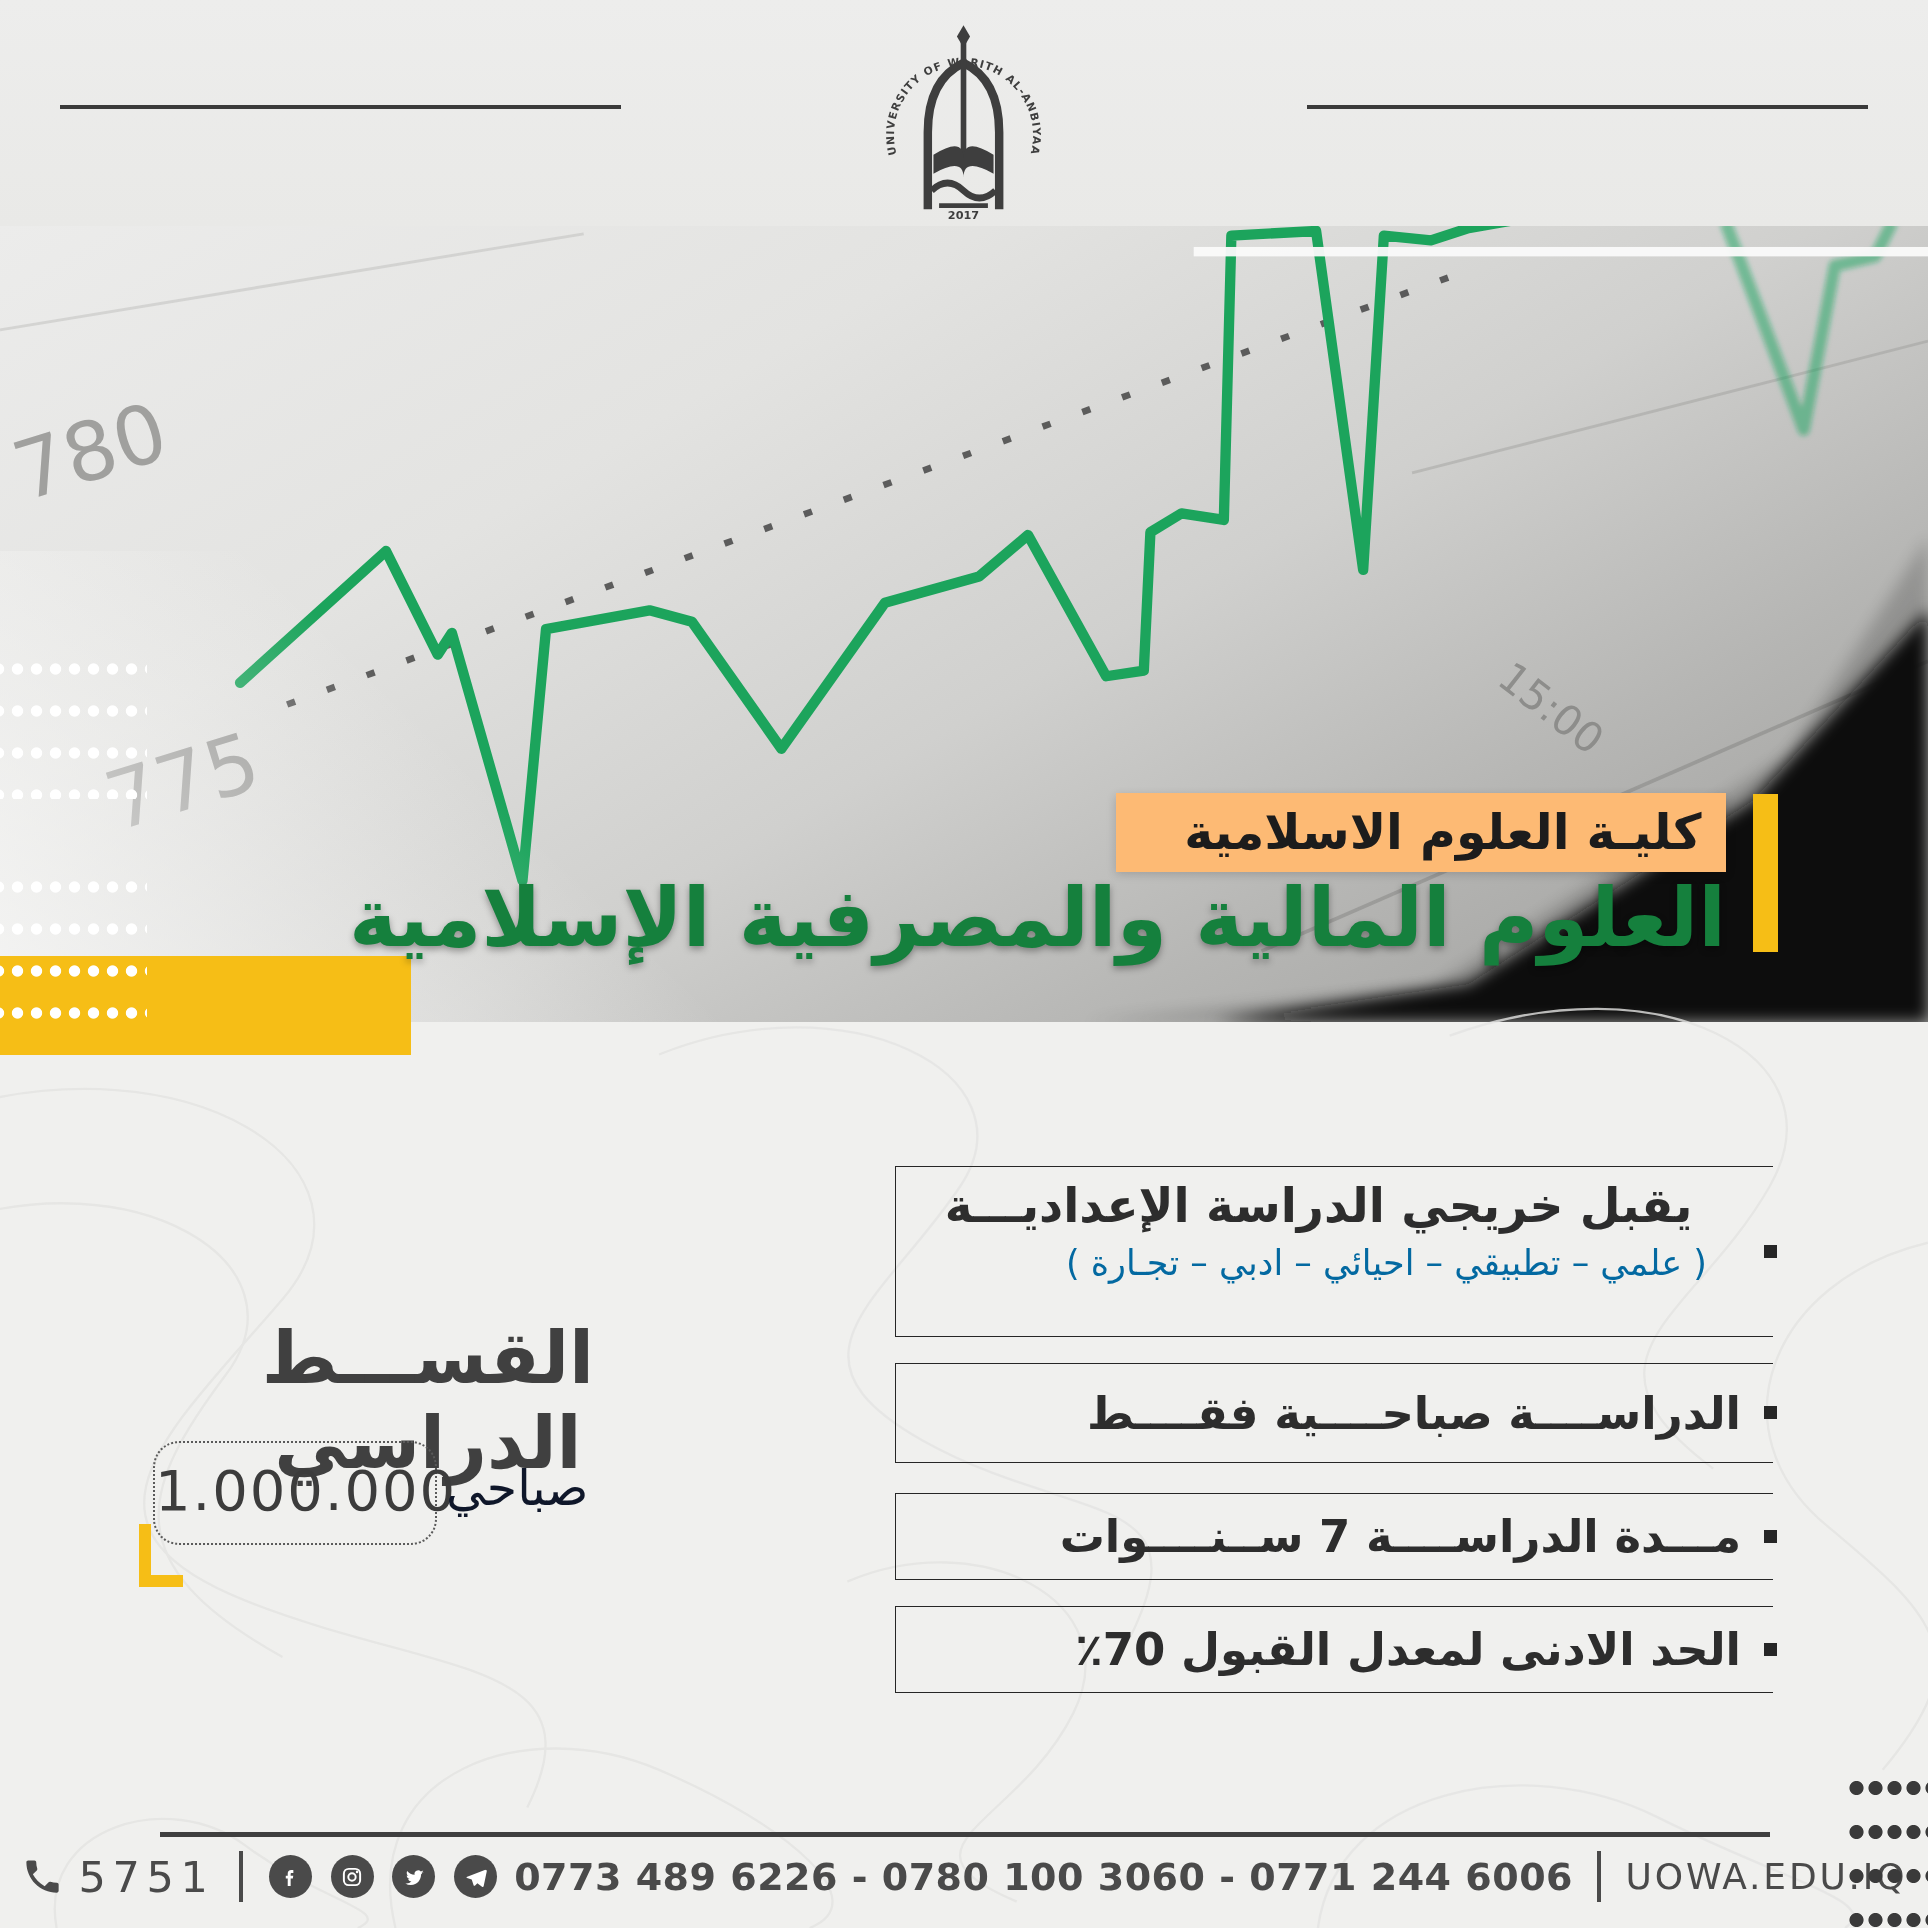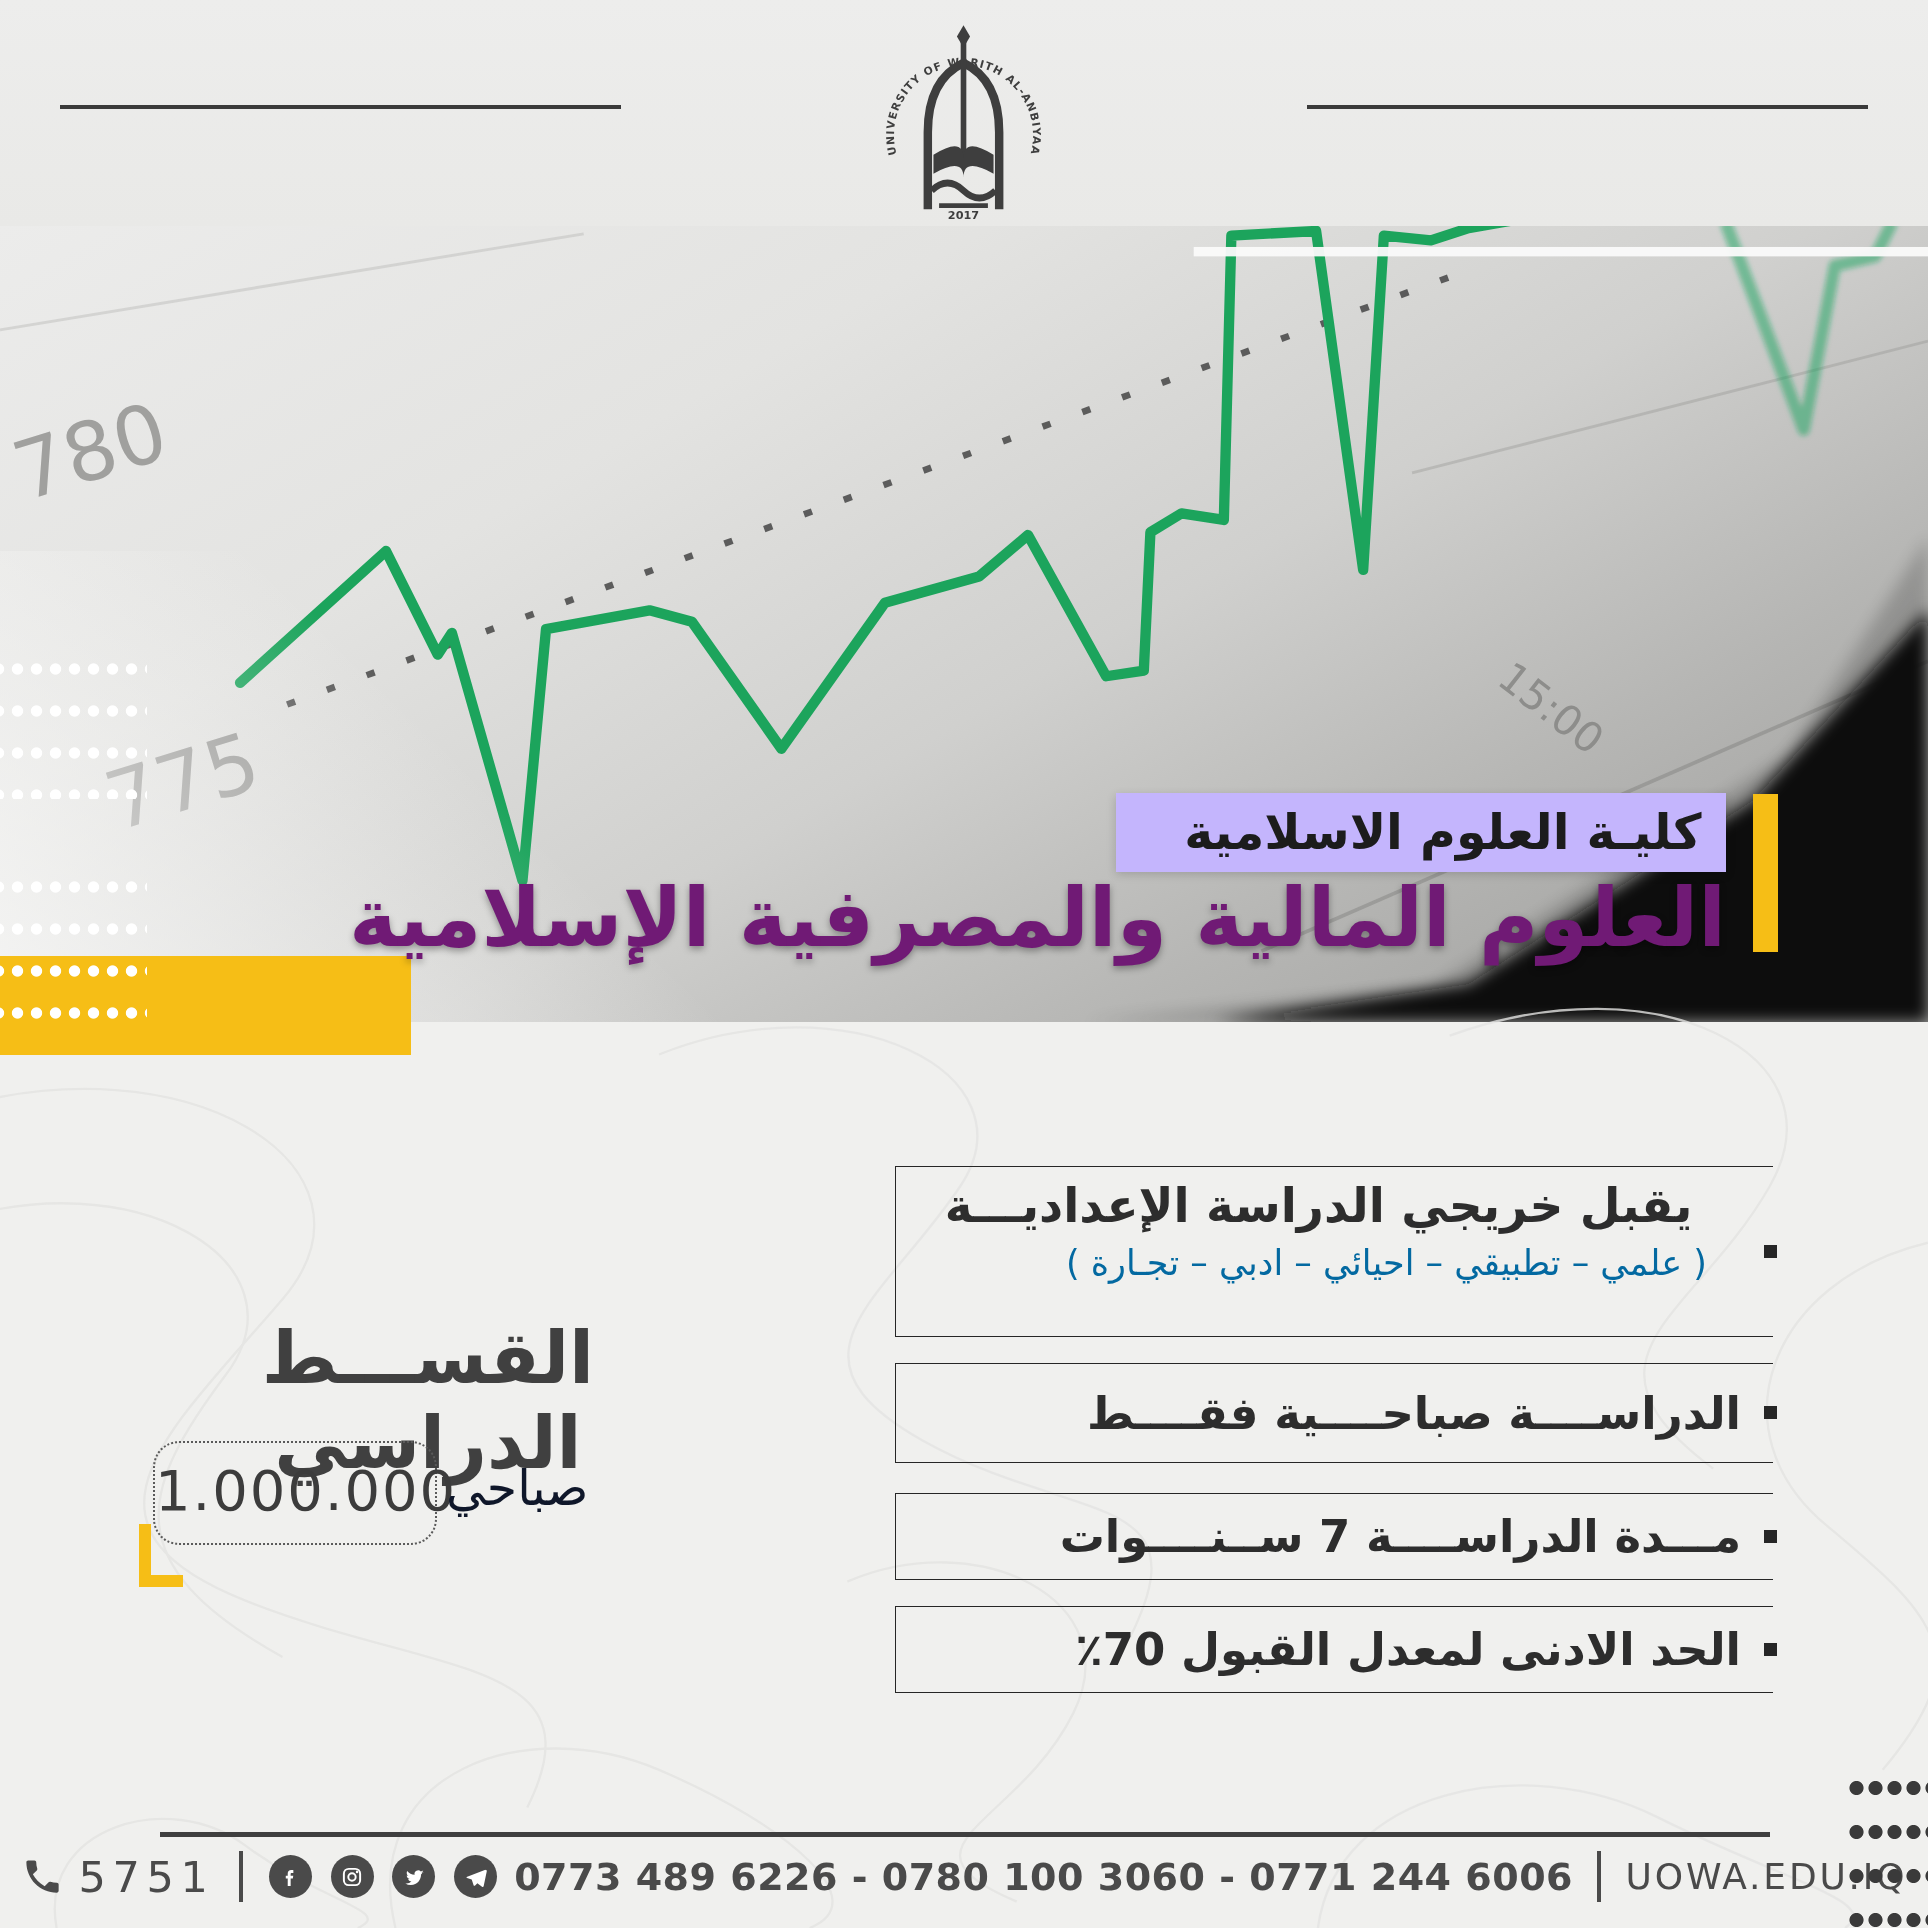--- a/index.html
+++ b/index.html
@@ -19,27 +19,27 @@
   .photo{
     position:absolute;left:0;top:226px;width:1928px;height:796px;overflow:hidden;z-index:1;
     background:linear-gradient(150deg,#ececeb 0%,#e3e3e1 30%,#d0d0ce 55%,#b6b6b4 75%,#a4a4a2 90%,#9b9b99 100%);
   }
   .photo svg{position:absolute;left:0;top:0;}
   .photo .glow{position:absolute;left:0;bottom:0;width:847px;height:471px;
     background:linear-gradient(45deg,rgba(249,249,248,.85) 0%,rgba(249,249,248,0) 55%);}
   
   .college-badge{
     position:absolute;right:202px;top:793px;width:610px;height:79px;z-index:5;
-    background:#c4b5fd;box-shadow:0 2.8px 9.4px rgba(0,0,0,.18);
+    background:#fdba74;box-shadow:0 2.8px 9.4px rgba(0,0,0,.18);
     font-size:49px;font-weight:700;color:#1c1c1c;line-height:79px;
     text-align:right;padding:0 24.5px;box-sizing:border-box;direction:rtl;
   }
   .dept-title{
     position:absolute;right:202px;top:871px;z-index:5;direction:rtl;white-space:nowrap;
-    font-size:81px;font-weight:700;color:#701a75;text-shadow:0 2.8px 7.5px rgba(0,0,0,.35);
+    font-size:81px;font-weight:700;color:#15803d;text-shadow:0 2.8px 7.5px rgba(0,0,0,.35);
   }
   .accent-vbar{position:absolute;left:1753px;top:794px;width:24.5px;height:158px;z-index:6;}
   .accent-hbox{position:absolute;left:0;top:956px;width:411px;height:99px;z-index:3;}
   
   .dots{position:absolute;z-index:4;}
   .dots.white{
     background-image:radial-gradient(circle,#ffffff 5.2px,rgba(255,255,255,0) 6.1px);
     background-size:19px 42px;
   }
   .dots.w1{left:-11.3px;top:648px;width:158px;height:151px;}

